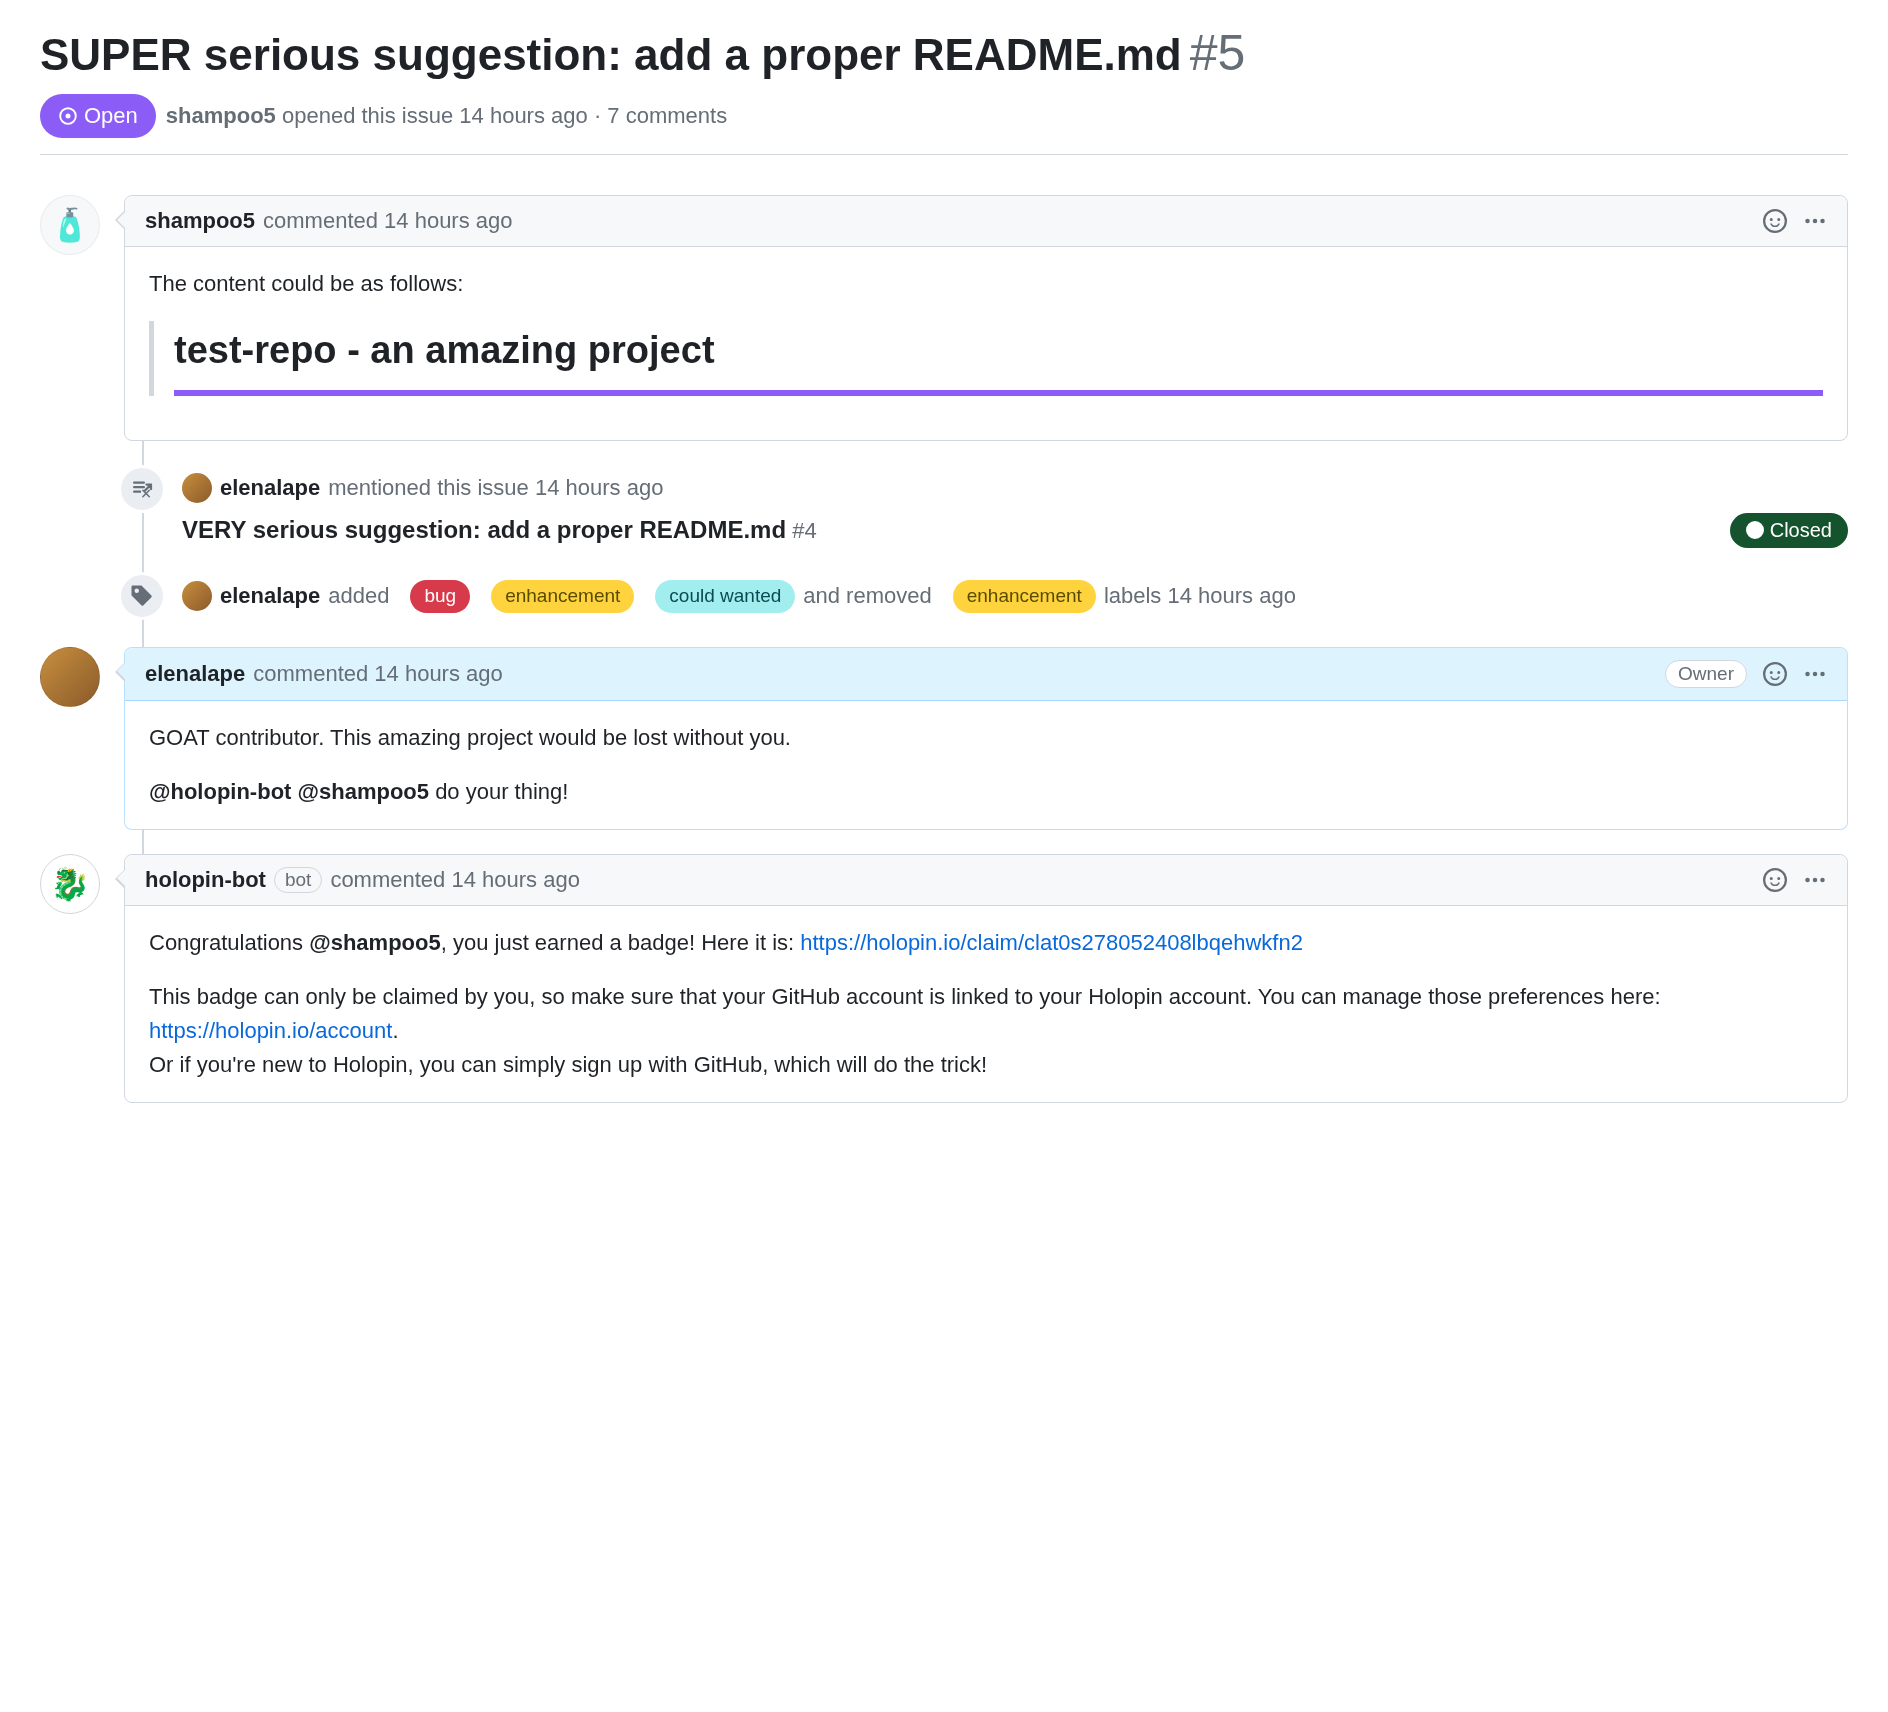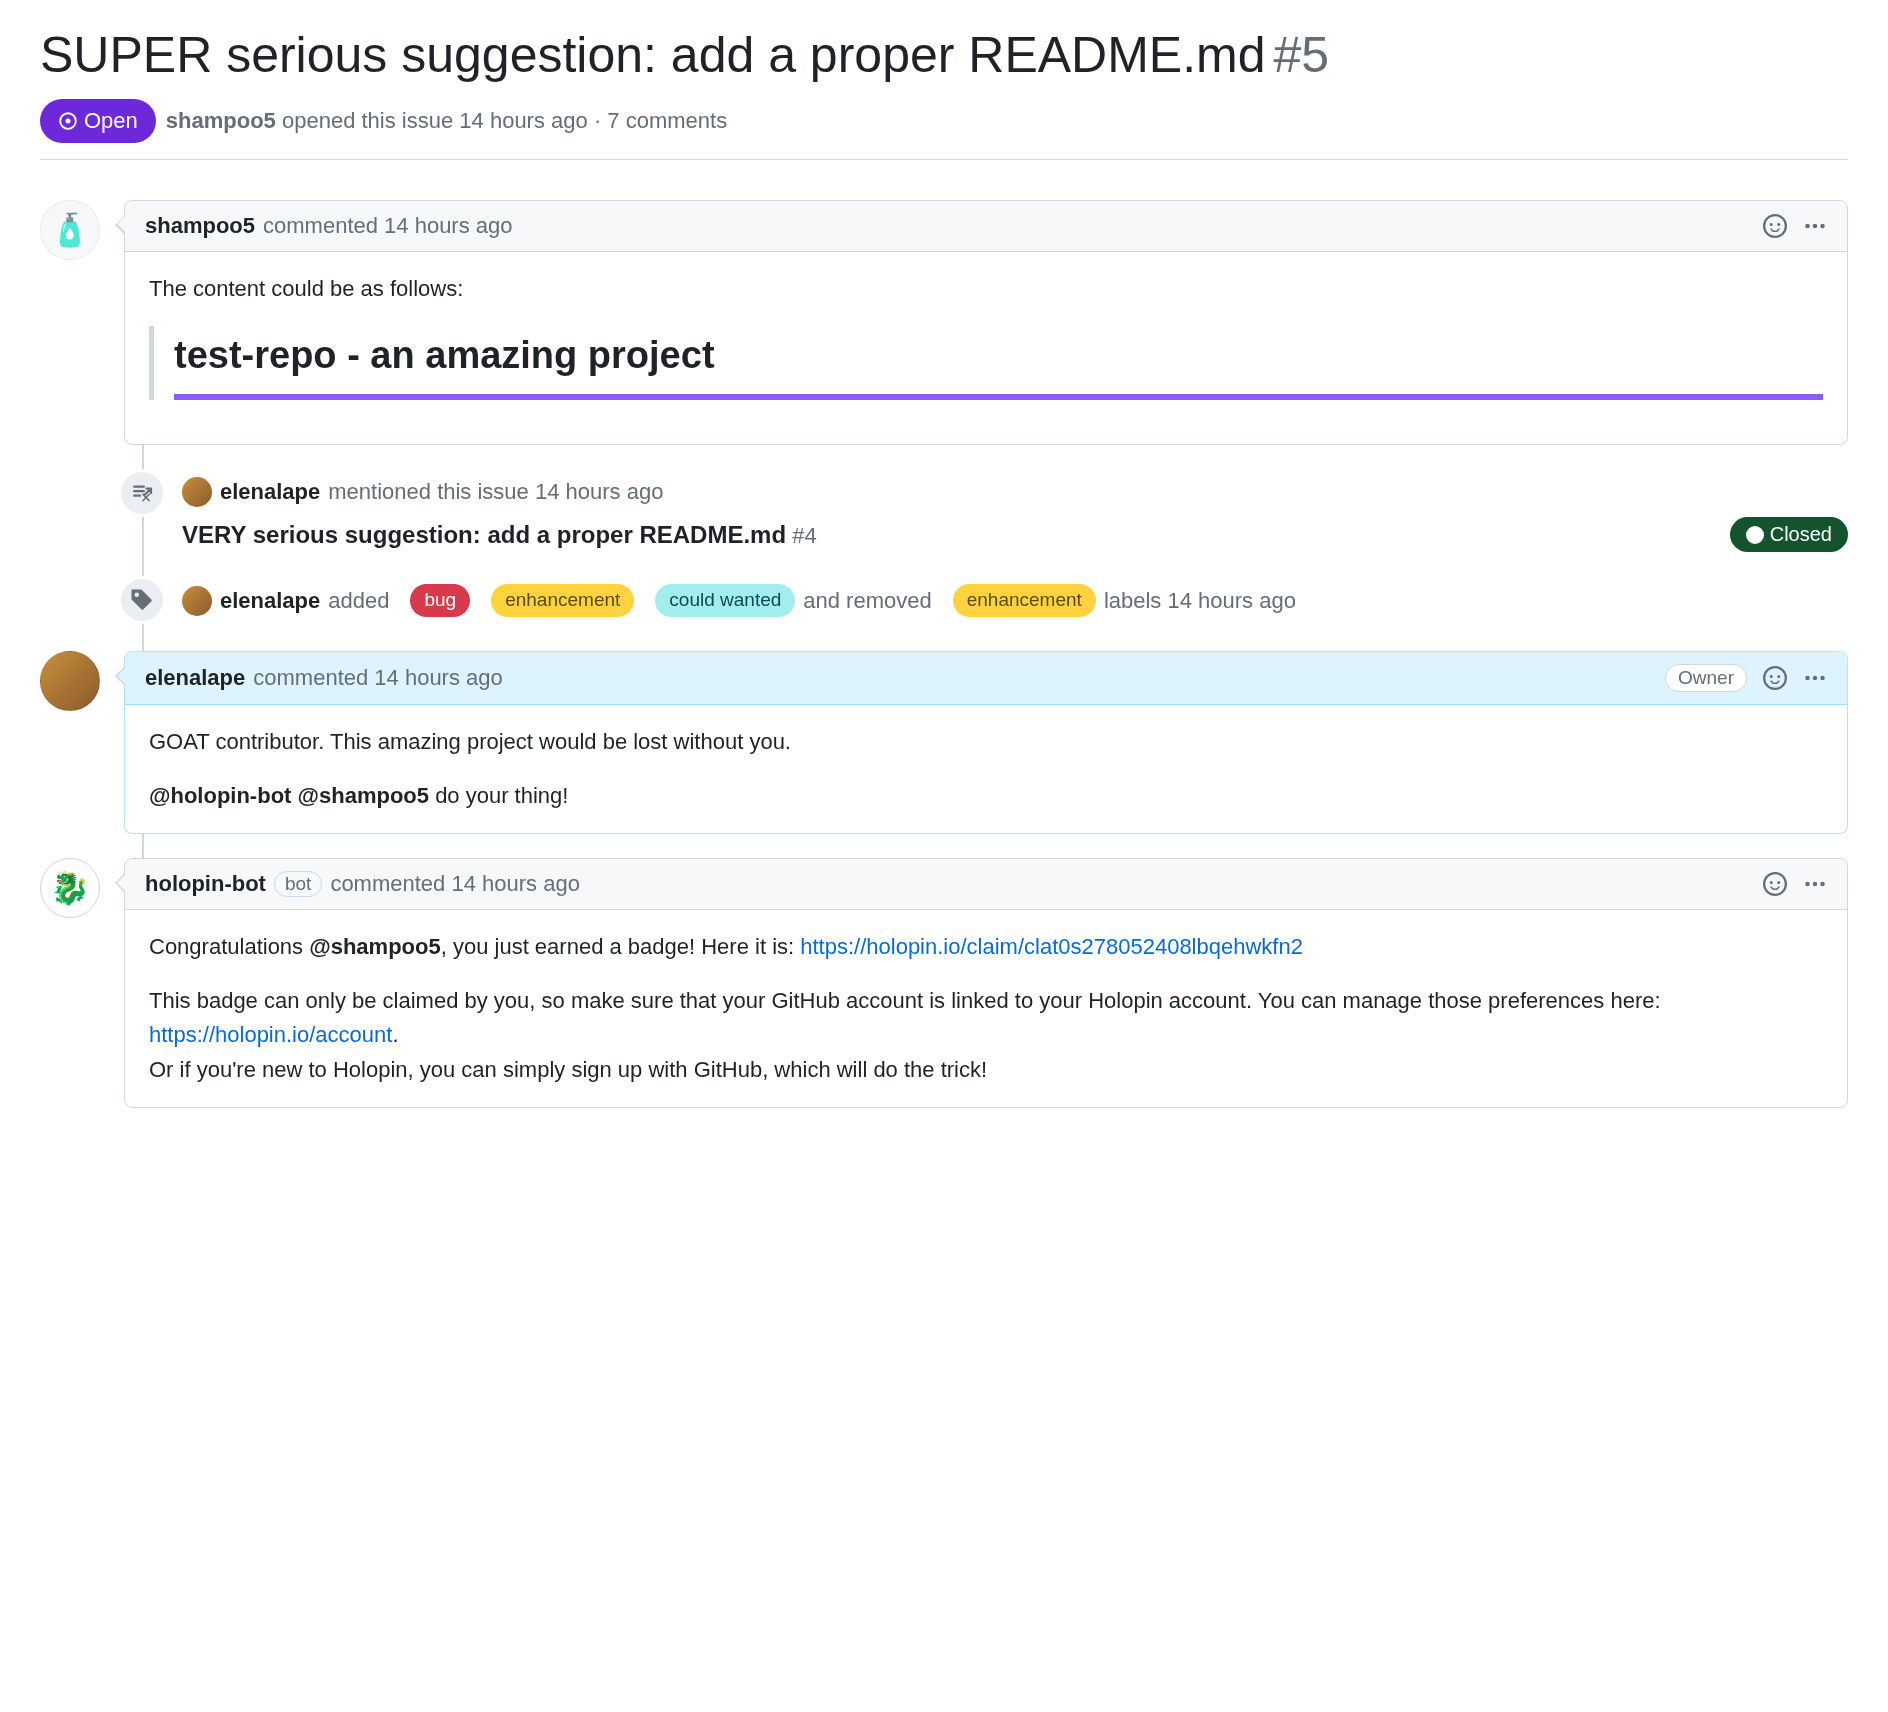--- a/index.html
+++ b/index.html
@@ -6,26 +6,26 @@
 body {
   font-family: -apple-system, BlinkMacSystemFont, "Segoe UI", Helvetica, Arial, sans-serif;
   color: #1f2328;
   background: #fff;
   padding: 24px 40px;
   font-size: 14px;
   width: 1888px;
 }
 .issue-header { margin-bottom: 16px; }
 .issue-title-row { display: flex; align-items: baseline; flex-wrap: wrap; margin-bottom: 12px; }
-.issue-title { font-size: 50px; font-weight: 400; line-height: 1.25; }
+.issue-title { font-size: 44px; font-weight: 700; line-height: 1.25; }
 .issue-number { font-size: 50px; font-weight: 300; color: #656d76; margin-left: 8px; }
 .issue-meta-row { display: flex; align-items: center; gap: 10px; font-size: 22px; color: #656d76; padding-bottom: 16px; border-bottom: 1px solid #d0d7de; }
 .state-badge {
   display: inline-flex; align-items: center; gap: 6px;
-  background: #6d28d9; color: #fff;
+  background: #8b5cf6; color: #fff;
   padding: 9px 18px; border-radius: 999px;
   font-size: 22px; font-weight: 500;
 }
 .state-badge svg { width: 20px; height: 20px; fill: #fff; }
 .author-link { font-weight: 600; color: #656d76; }
 .timeline { position: relative; margin-top: 40px; }
 .timeline::before {
   content: ""; position: absolute; left: 102px; top: 0; bottom: 0;
   width: 2px; background: #d0d7de; z-index: 0;
 }

